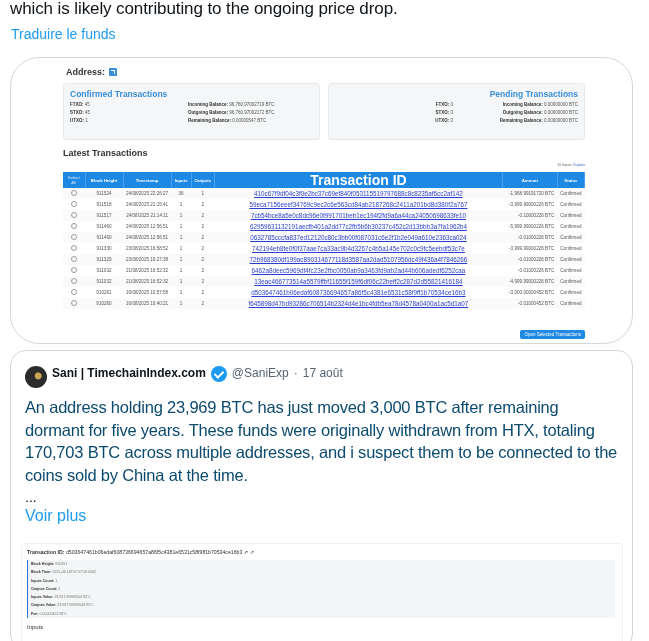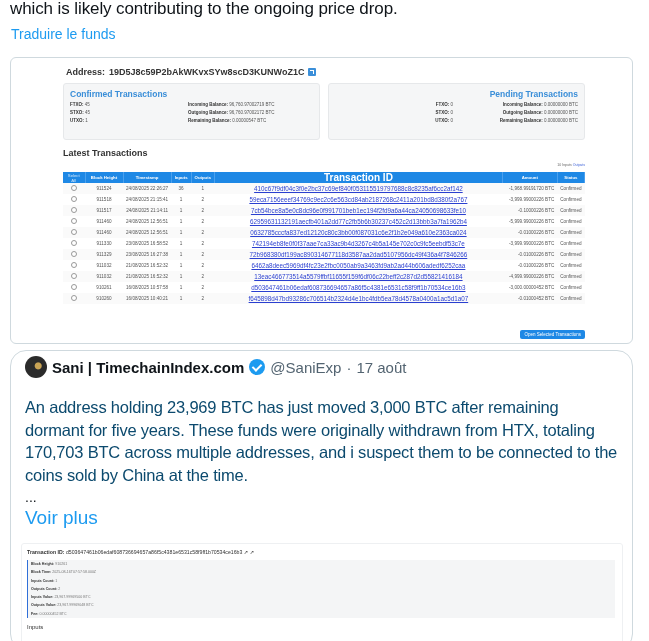--- a/index.html
+++ b/index.html
@@ -2,81 +2,80 @@
 <html><head>
 <meta charset="utf-8">
 <style>
   * { box-sizing: border-box; margin: 0; padding: 0; }
   html, body { width: 649px; height: 641px; overflow: hidden; background: #ffffff; }
   body { font-family: "Liberation Sans", "DejaVu Sans", sans-serif; color: #0f1419; position: relative; }
 
   .tweet-text-top { position: absolute; left: 10px; top: -2px; font-size: 17px; line-height: 22px; color: #0f1419; letter-spacing: -0.1px; }
   .translate-link { position: absolute; left: 11px; top: 26px; font-size: 14px; color: #1d9bf0; text-decoration: none; }
 
-  .media-card { position: absolute; left: 10px; top: 57px; width: 623px; height: 287px; border: 1px solid #cfd9de; border-radius: 6px; overflow: hidden; background: #fff; }
+  .media-card { position: absolute; left: 10px; top: 57px; width: 623px; height: 287px; border: 1px solid #cfd9de; border-radius: 29px; overflow: hidden; background: #fff; }
   .screenshot { position: absolute; left: 45px; top: 6px; width: 537px; height: 280px; background: #fff; font-family: "Liberation Sans", sans-serif; }
 
   .addr-line { position: absolute; left: 10px; top: 3px; font-size: 9px; font-weight: bold; color: #333; display: flex; align-items: center; gap: 4px; }
   .addr-icon { display: inline-block; width: 8px; height: 8px; background: #3b8fd9; border-radius: 1px; position: relative; }
   .addr-icon::after { content: ""; position: absolute; left: 2px; top: 2px; width: 3px; height: 3px; border-top: 1px solid #fff; border-right: 1px solid #fff; }
 
   .summary-box { position: absolute; top: 19px; height: 57px; background: #f5f6f7; border: 1px solid #e6e8ea; border-radius: 3px; padding: 5px 6px; }
   .summary-box.confirmed { left: 7px; width: 257px; }
   .summary-box.pending { left: 272px; width: 257px; text-align: right; }
   .summary-title { font-size: 8.5px; font-weight: bold; color: #3a8ed8; margin-bottom: 3px; }
   .summary-grid { display: grid; grid-template-columns: 118px 1fr; row-gap: 3px; font-size: 4.5px; color: #555; }
   .summary-grid b { color: #333; }
 
   .latest-title { position: absolute; left: 7px; top: 84px; font-size: 9px; font-weight: bold; color: #333; text-align: right; }
   .table-tools { position: absolute; right: 8px; top: 99px; font-size: 3.5px; color: #666; }
   .table-tools .link { color: #3a5fd8; }
 
   table.txs { position: absolute; left: 7px; top: 108px; width: 522px; border-collapse: collapse; font-size: 4.6px; color: #555; }
   table.txs thead th { background: #1e88e5; color: #fff; font-weight: bold; height: 10px; padding: 0 3px; text-align: center; font-size: 4.3px; border-right: 1px solid #4aa0ee; }
   table.txs thead th.selectall { font-weight: normal; color: #cfe6fb; }
-  table.txs thead th.txid { font-size: 10px; margin-top: 42px; }
+  table.txs thead th.txid { font-size: 14px; margin-top: 42px; }
   table.txs tbody td { height: 11px; padding: 0 3px; text-align: center; white-space: nowrap; }
   table.txs tbody tr:nth-child(odd) td { background: #fafafa; }
   table.txs tbody tr:nth-child(even) td { background: #ffffff; }
   table.txs td.txid a { color: #2a3fd0; text-decoration: underline; font-size: 6.3px; }
   table.txs td.amount { text-align: right; }
   .radio { display: inline-block; width: 6px; height: 6px; border: 1px solid #999; border-radius: 50%; background: #fff; }
 
   .open-btn { position: absolute; right: 8px; top: 266px; background: #1e88e5; color: #fff; font-size: 4.5px; padding: 2px 4px; border: 0; border-radius: 2px; }
 
   .quote-card { position: absolute; left: 10px; top: 350px; width: 623px; height: 300px; border: 1px solid #cfd9de; border-radius: 16px; overflow: hidden; background: #fff; }
-  .quote-header { position: absolute; left: 14px; top: 5px; display: flex; align-items: center; gap: 5px; font-size: 15px; }
+  .quote-header { position: absolute; left: 14px; top: 15px; display: flex; gap: 5px; font-size: 12px; }
   .avatar { width: 22px; height: 22px; border-radius: 50%; background: radial-gradient(circle at 60% 45%, #c9a455 0 3px, #2b2b2b 4px); }
   .author-name { font-weight: bold; color: #0f1419; }
   .verified-icon { width: 16px; height: 16px; border-radius: 50%; background: #1d9bf0; position: relative; display: inline-block; }
   .verified-icon::after { content: ""; position: absolute; left: 5px; top: 3px; width: 4px; height: 7px; border-right: 2px solid #fff; border-bottom: 2px solid #fff; transform: rotate(45deg); }
   .handle { color: #536471; }
   .quote-text { position: absolute; left: 14px; top: 45px; width: 595px; font-size: 16.5px; line-height: 22.5px; color: #0c4a6e; letter-spacing: -0.2px; }
   .ellipsis { position: absolute; left: 14px; top: 138px; font-size: 14px; color: #0f1419; }
-  .voir-plus { position: absolute; left: 14px; top: 156px; font-size: 19px; color: #1d9bf0; }
+  .voir-plus { position: absolute; left: 14px; top: 156px; font-size: 16px; color: #1d9bf0; }
 
   .tx-detail { position: absolute; left: 10px; top: 192px; width: 602px; height: 110px; border: 1px solid #eef0f2; border-radius: 3px; background: #fff; }
   .tx-detail-title { position: absolute; left: 5px; top: 5px; font-size: 5.2px; font-weight: bold; color: #333; }
   .tx-detail-title span { font-weight: normal; }
   .detail-rows { position: absolute; left: 5px; top: 16px; width: 588px; }
   .detail-row { height: 8.3px; background: #f4f5f6; border-left: 1px solid #2f6fd8; font-size: 3.6px; color: #777; padding-left: 3px; line-height: 8.3px; margin-bottom: 0; }
   .detail-row b { color: #333; }
   .inputs-label { position: absolute; left: 5px; top: 80px; font-size: 6px; color: #333; }
 </style>
 </head>
 <body>
 
 <div class="tweet-text-top">which is likely contributing to the ongoing price drop.</div>
 <a class="translate-link">Traduire le funds</a>
 
 <div class="media-card">
   <div class="screenshot">
     <div class="addr-line">
       <span>Address:</span>
-      <span>19D5J8c59P2bAkWKvxSYw8scD3KUNWoZ1C</span>
       <span class="addr-icon"></span>
     </div>
 
     <div class="summary-box confirmed">
       <div class="summary-title">Confirmed Transactions</div>
       <div class="summary-grid">
         <div><b>FTXO:</b> <span>45</span></div>
         <div><b>Incoming Balance:</b> <span>96,760.97002719 BTC</span></div>
         <div><b>STXO:</b> <span>45</span></div>
         <div><b>Outgoing Balance:</b> <span>96,760.97002172 BTC</span></div>

